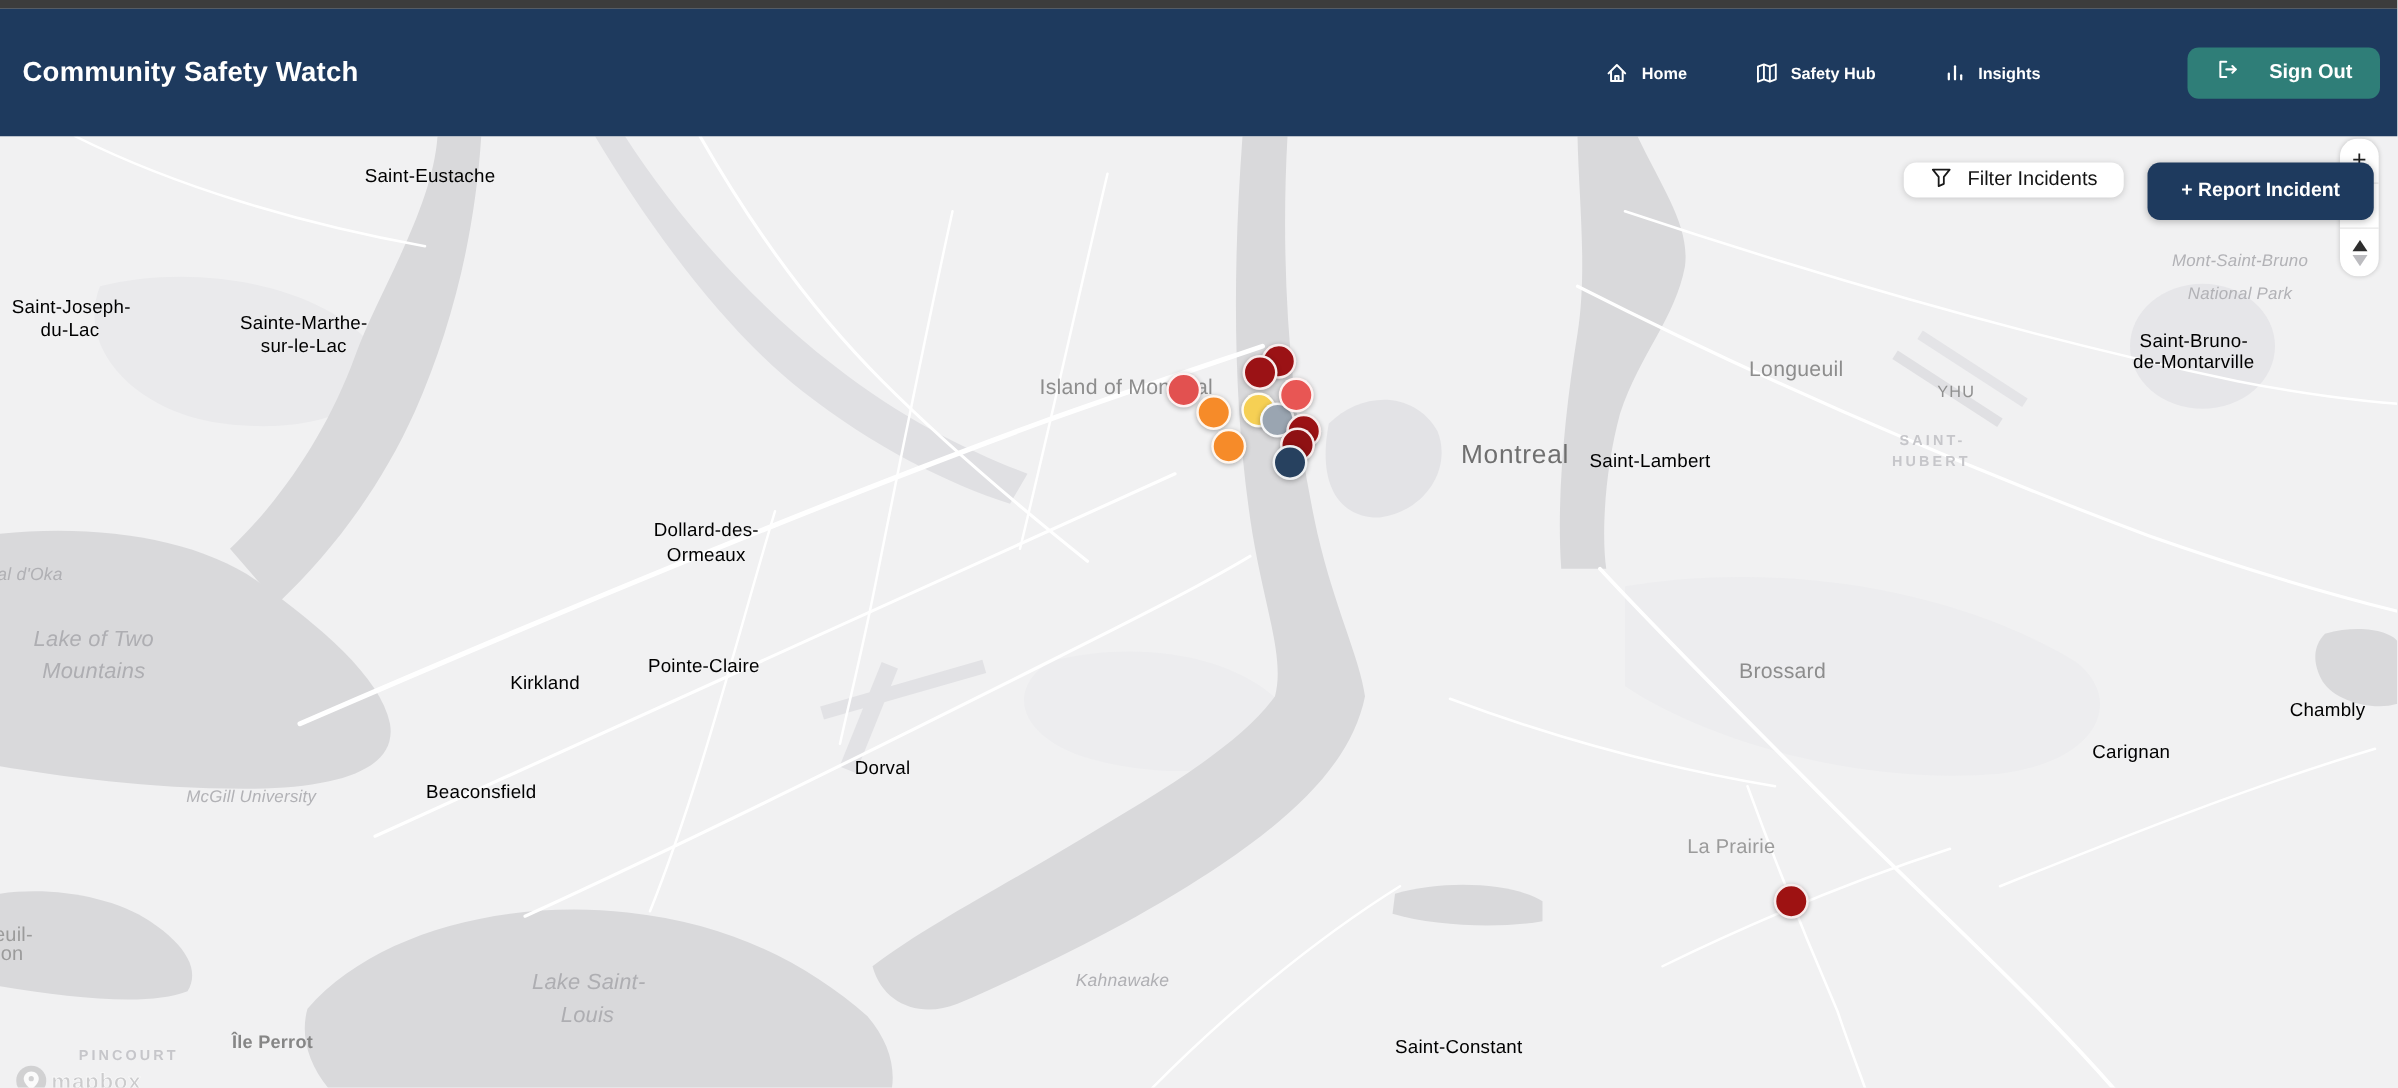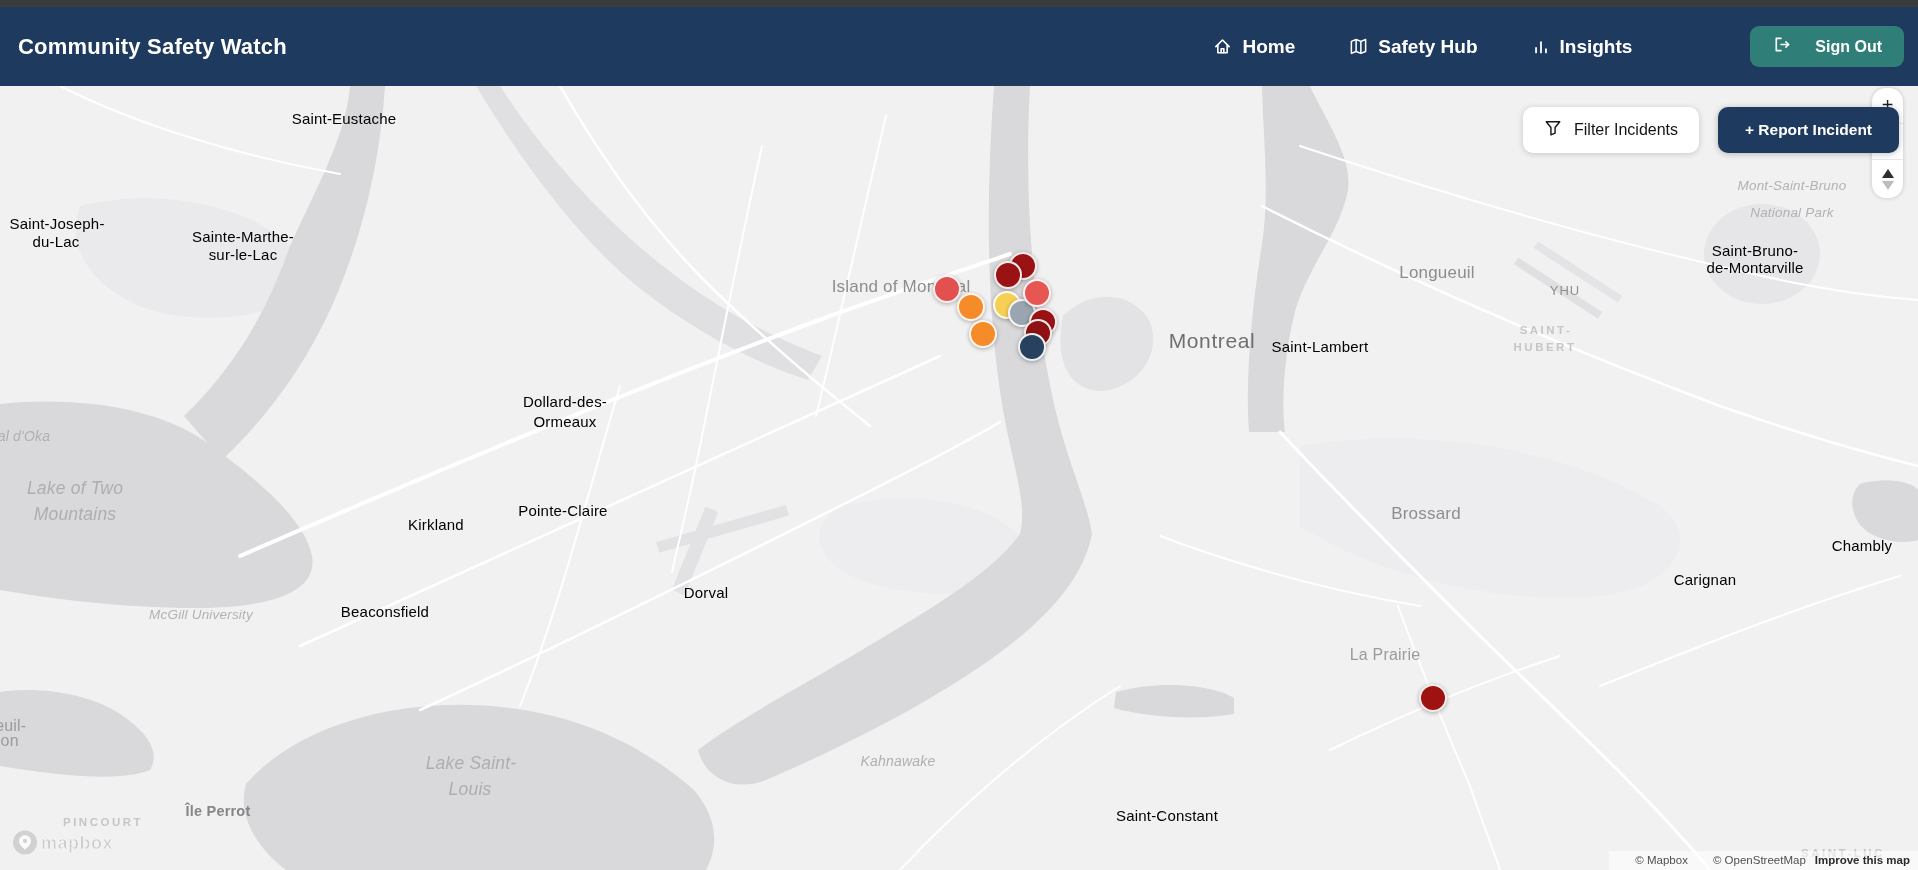--- a/index.html
+++ b/index.html
@@ -4,27 +4,27 @@
 <style>
   html,body{margin:0;padding:0;}
   body{
     width:1918px;height:870px;overflow:hidden;position:relative;
     font-family:"Liberation Sans",sans-serif;background:#f1f1f2;
     --navy:#1e3a5e;--teal:#2f7e78;--strip:#3c3c3c;
   }
   .top-strip{height:7px;background:var(--strip);}
   
   .header{
-    height:79px;background:var(--navy);display:flex;align-items:center;
+    height:102px;background:var(--navy);display:flex;align-items:center;
     padding:0 14px 0 18px;box-sizing:border-box;position:relative;z-index:10;
   }
   .brand{font-size:22px;font-weight:700;color:#fff;letter-spacing:.2px;}
   .nav{margin-left:auto;display:flex;align-items:center;gap:54px;}
   .nav-item{display:flex;align-items:center;gap:10px;color:#fff;font-weight:700;
-    font-size:19px;cursor:pointer;white-space:nowrap;}
+    font-size:13px;cursor:pointer;white-space:nowrap;}
   .nav-item svg{display:block;}
   .signout{
     margin-left:64px;background:var(--teal);color:#fff;font-weight:700;font-size:16px;
     padding:0 22px;height:41px;border-radius:9px;display:flex;align-items:center;gap:24px;
     border:none;cursor:pointer;font-family:"Liberation Sans",sans-serif;
   }
   
   .map{position:relative;width:1918px;height:784px;overflow:hidden;background:#f1f1f2;}
   .map svg.base{position:absolute;left:0;top:0;}
   .lbl{position:absolute;transform:translate(-50%,-50%);white-space:nowrap;color:#9b9b9b;
@@ -38,21 +38,21 @@
   .i13{font-size:13.5px;color:#b2b2b6;font-style:italic;}
   .caps{font-size:11.5px;color:#c6c6ca;letter-spacing:2.5px;font-weight:700;}
   .s13{font-size:13px;color:#8f8f8f;letter-spacing:1px;}
   .semi14{font-size:14.5px;color:#868686;font-weight:700;}
   .marker{
     position:absolute;width:28px;height:28px;border-radius:50%;
     border:2px solid rgba(255,255,255,.92);box-sizing:border-box;
     box-shadow:0 1px 4px rgba(0,0,0,.30);transform:translate(-50%,-50%);cursor:pointer;
   }
   .btn-filter{
-    position:absolute;left:1523px;top:21px;height:46px;padding:0 21px;background:#fff;
+    position:absolute;left:1523px;top:21px;height:28px;padding:0 21px;background:#fff;
     border:none;border-radius:10px;box-shadow:0 1px 6px rgba(0,0,0,.18);
     display:flex;align-items:center;gap:12px;font-size:16px;color:#141414;cursor:pointer;
     font-family:"Liberation Sans",sans-serif;z-index:6;
   }
   .btn-report{
     position:absolute;left:1718px;top:21px;width:181px;height:46px;background:var(--navy);
     color:#fff;border:none;border-radius:10px;font-weight:700;font-size:15.5px;
     display:flex;align-items:center;justify-content:center;cursor:pointer;
     font-family:"Liberation Sans",sans-serif;z-index:5;box-shadow:0 1px 6px rgba(0,0,0,.25);
   }

